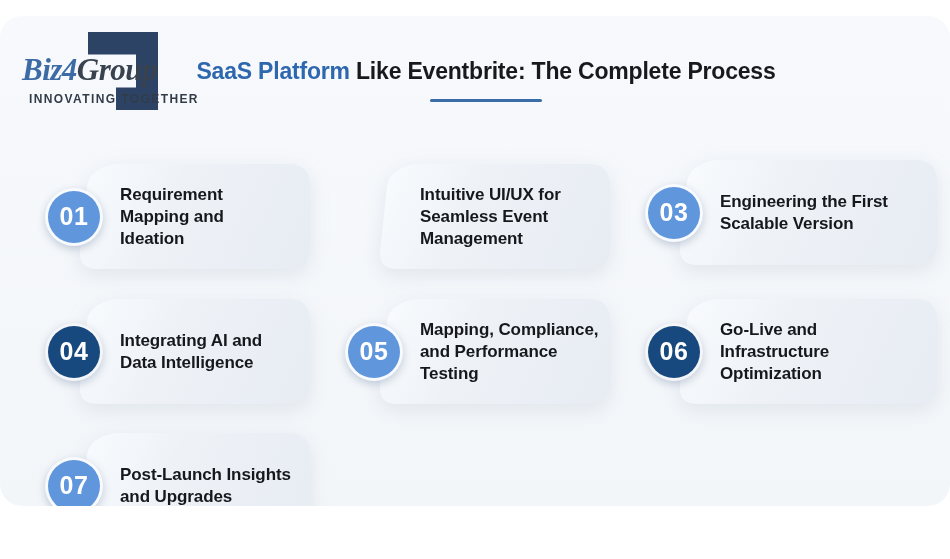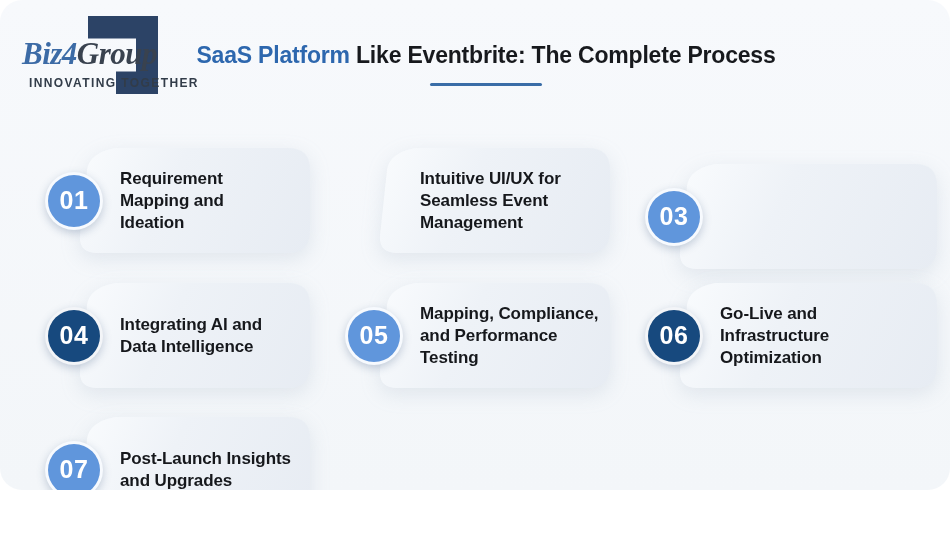--- a/index.html
+++ b/index.html
@@ -1,20 +1,21 @@
 <!DOCTYPE html>
 <html><head>
 <meta charset="utf-8">
 <style>
   html,body{margin:0;padding:0;background:#ffffff;}
   .canvas{
     position:relative;width:950px;height:490px;
     background:linear-gradient(180deg,#f7f9fc 0%,#f3f6f9 100%);
     border-radius:22px;overflow:hidden;
     font-family:"Liberation Sans","DejaVu Sans",sans-serif;
+    margin-top:16px;
   }
 
   
   .logo{position:absolute;left:22px;top:12px;width:150px;height:84px;}
   .logo-mark{position:absolute;left:66px;top:4px;width:70px;height:78px;z-index:0;}
   .logo-text{position:absolute;left:0;top:24px;z-index:1;
     font-family:"Liberation Serif","DejaVu Serif",serif;font-style:italic;
     font-size:31px;font-weight:700;letter-spacing:-0.5px;white-space:nowrap;}
   .logo-text .lt-blue{color:#3c6ba6;}
   .logo-text .lt-dark{color:#39424f;}
@@ -48,21 +49,21 @@
   .num-circle[data-tone="light"]{background:#6096dc;}
   .num-circle[data-tone="dark"]{background:#17497e;}
 
   .card-label{position:absolute;left:75px;top:50%;transform:translateY(-50%);
     font-size:17px;line-height:22px;font-weight:700;color:#16181c;
     letter-spacing:-0.1px;z-index:2;}
 
   
   .c1{left:45px;top:148px;} .c1 .card-label{width:128px;}
   .c2{left:345px;top:148px;} .c2 .card-label{width:162px;}
-  .c3{left:645px;top:164px;} .c3 .card-label{width:186px;}
+  .c3{left:645px;top:144px;} .c3 .card-label{width:186px;}
   .c4{left:45px;top:283px;text-decoration:underline;} .c4 .card-label{width:162px;}
   .c5{345px;left:345px;top:283px;} .c5 .card-label{width:196px;}
   .c6{left:645px;top:283px;} .c6 .card-label{width:152px;}
   .c7{left:45px;top:417px;} .c7 .card-label{width:200px;}
 </style>
 </head>
 <body>
 
 <div class="canvas">
 
@@ -94,20 +95,21 @@
         <div class="card-back"></div>
       </div>
     <div class="card-label">Intuitive UI/UX for Seamless Event Management</div>
   </div>
 
   <div class="card c3 wide">
     <div class="card-shadow">
         <div class="card-back"></div>
       </div>
     <div class="num-circle" data-tone="light">03</div>
+    <div class="card-label">Engineering the First Scalable Version</div>
   </div>
 
   <div class="card c4">
     <div class="card-shadow">
         <div class="card-back"></div>
       </div>
     <div class="num-circle" data-tone="dark">04</div>
     <div class="card-label">Integrating AI and Data Intelligence</div>
   </div>
 

